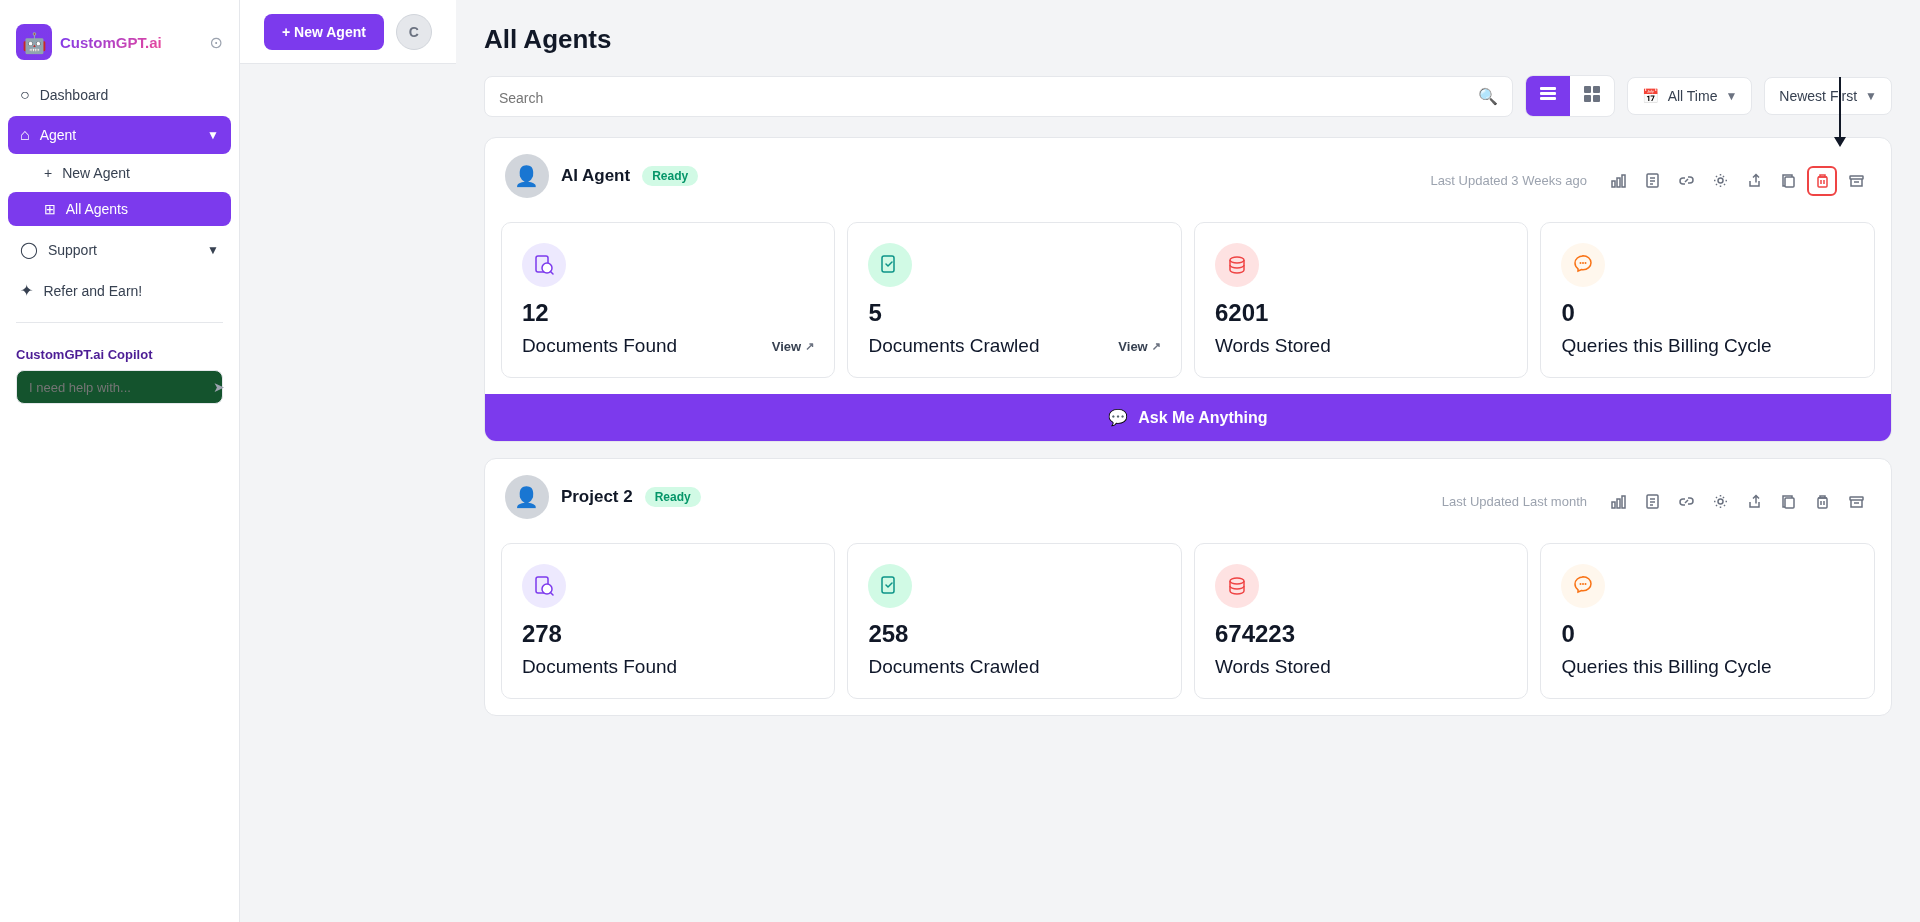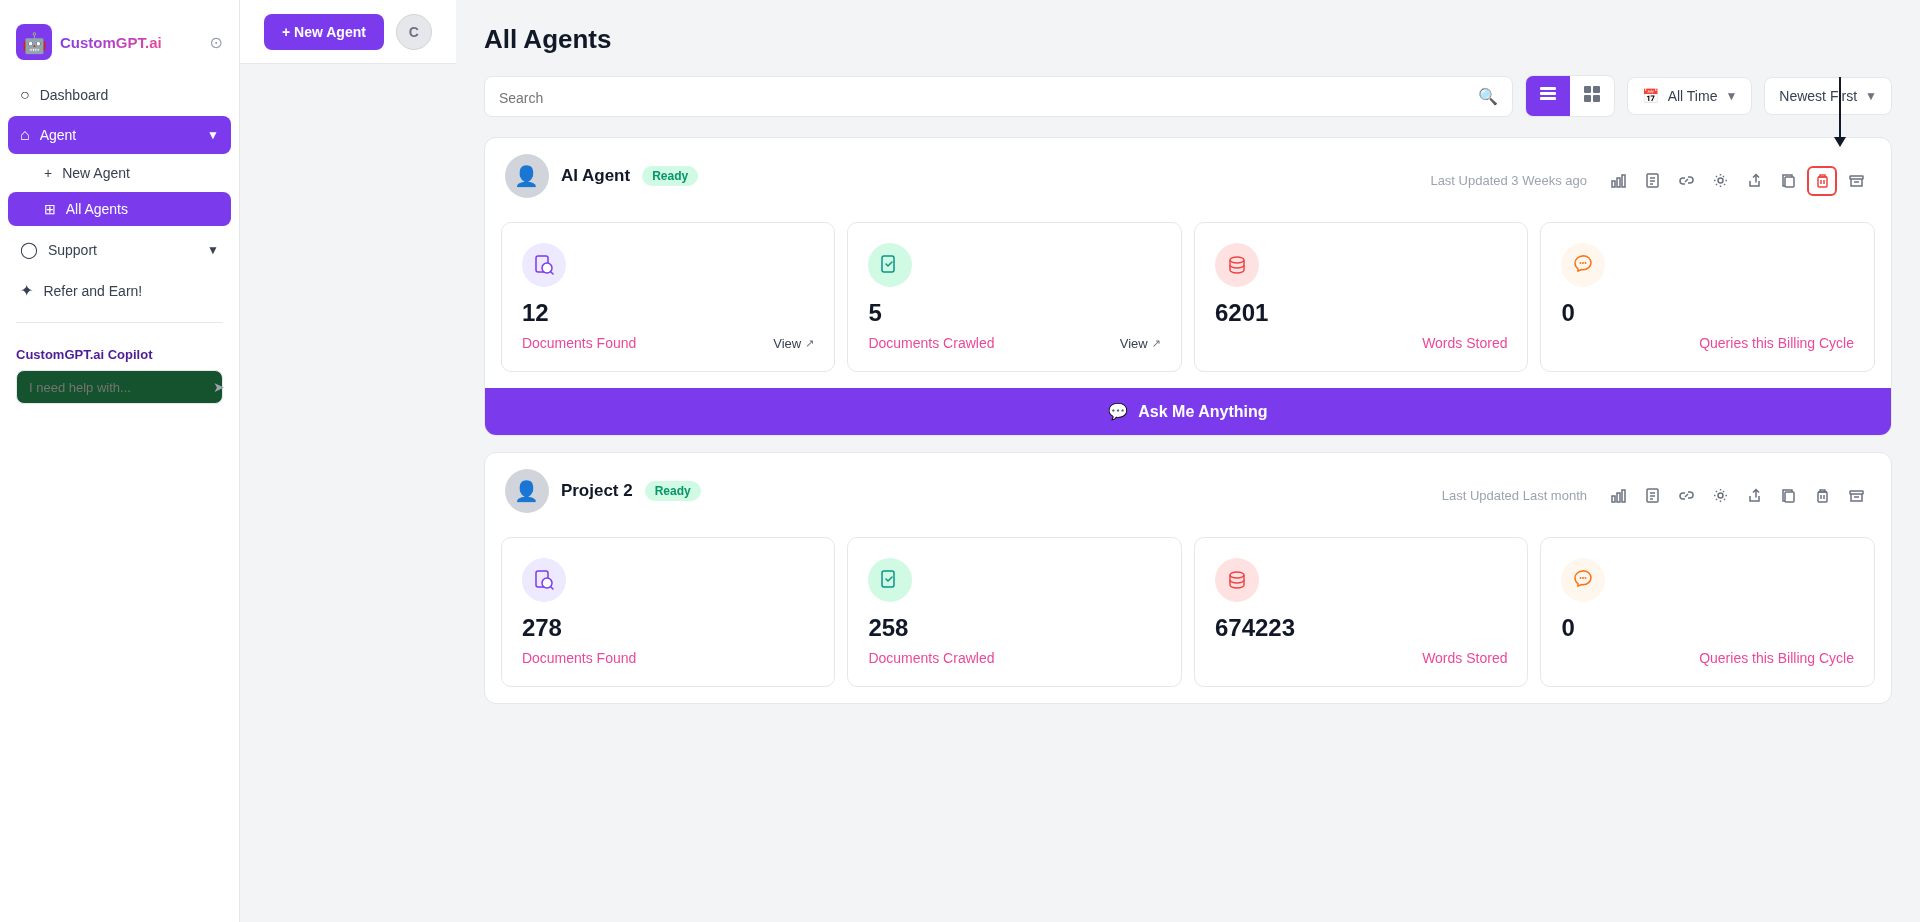--- a/index.html
+++ b/index.html
@@ -283,27 +283,27 @@
       align-items: center;
       justify-content: center;
       font-size: 20px;
       margin-bottom: 4px;
     }
     .stat-icon-wrap.purple { background: #ede9fe; color: #7c3aed; }
     .stat-icon-wrap.teal { background: #d1fae5; color: #0d9488; }
     .stat-icon-wrap.red { background: #fee2e2; color: #ef4444; }
     .stat-icon-wrap.orange { background: #fff7ed; color: #f97316; }
     .stat-value { font-size: 24px; font-weight: 700; color: #111827; }
-    .stat-label { font-size: 14px; color: #ec4899; text-align: right; }
+    .stat-label { font-size: 19px; color: #0f172a; }
     .stat-link {
       display: inline-flex;
       align-items: center;
       gap: 4px;
       font-size: 13px;
-      font-weight: 400;
+      font-weight: 700;
       color: #374151;
       cursor: pointer;
     }
     .stat-link-icon { font-size: 11px; color: #6b7280; }
     .stat-row {
       display: flex;
       align-items: center;
       gap: 8px;
     }
 

